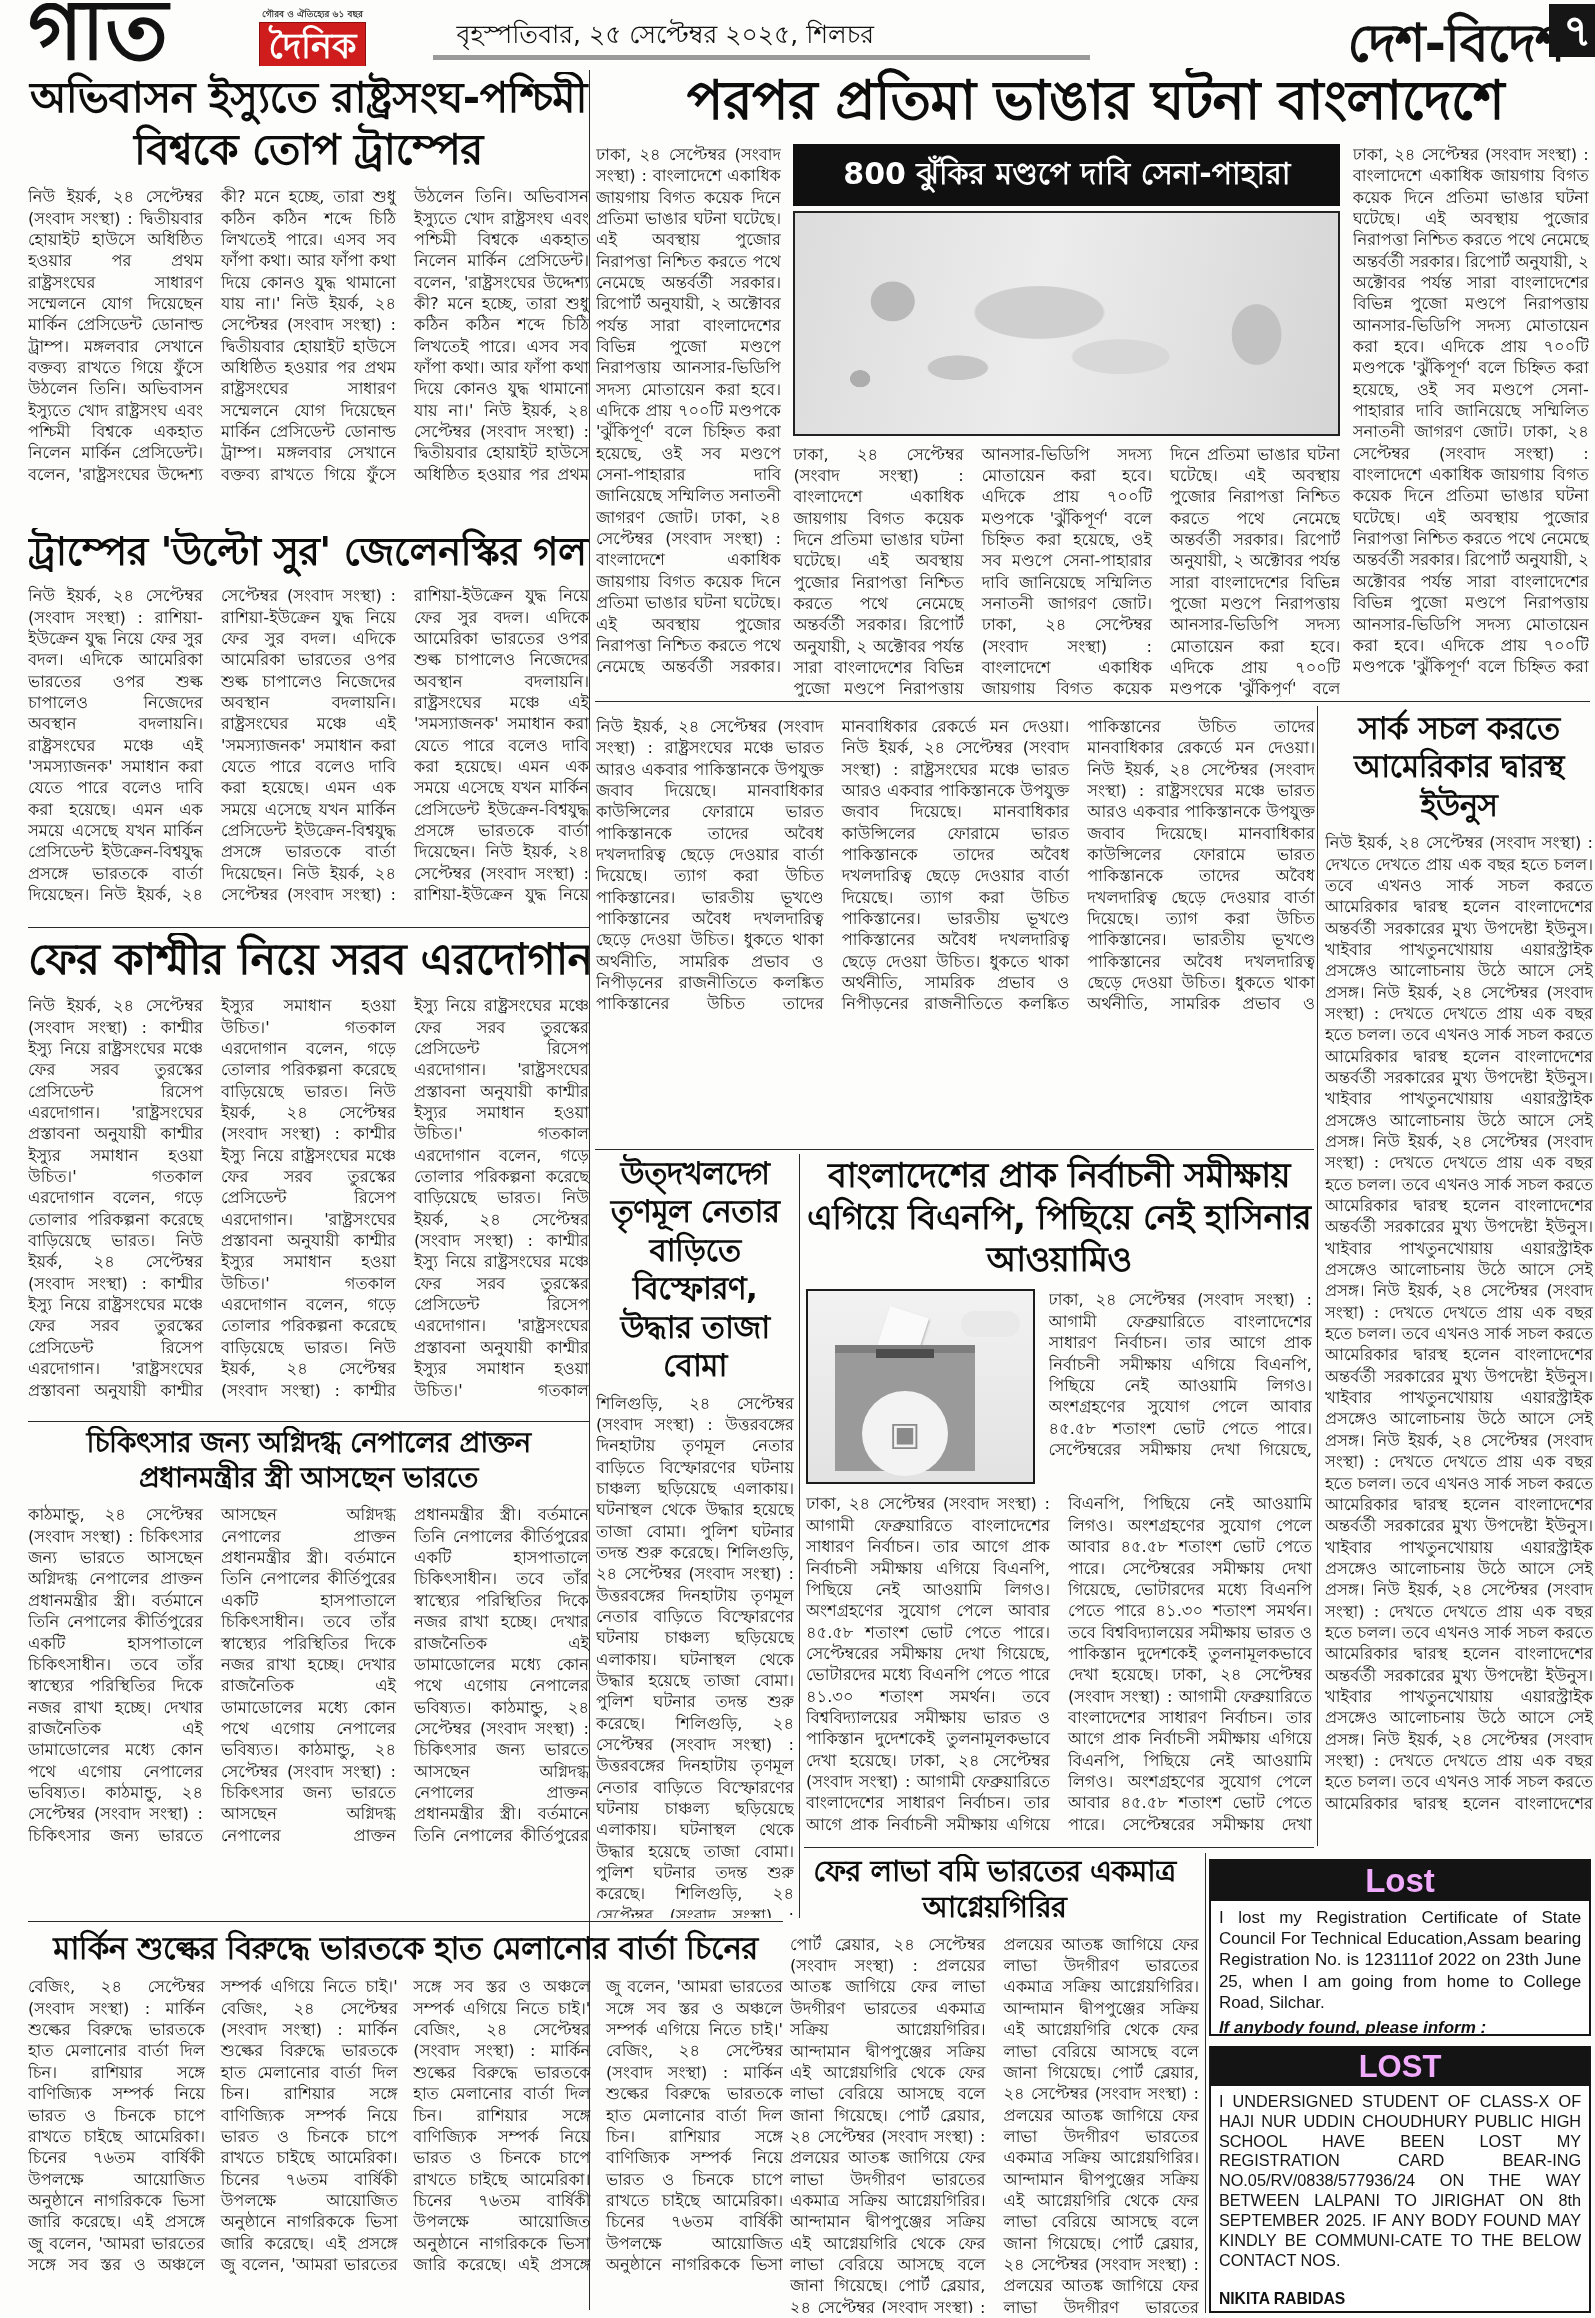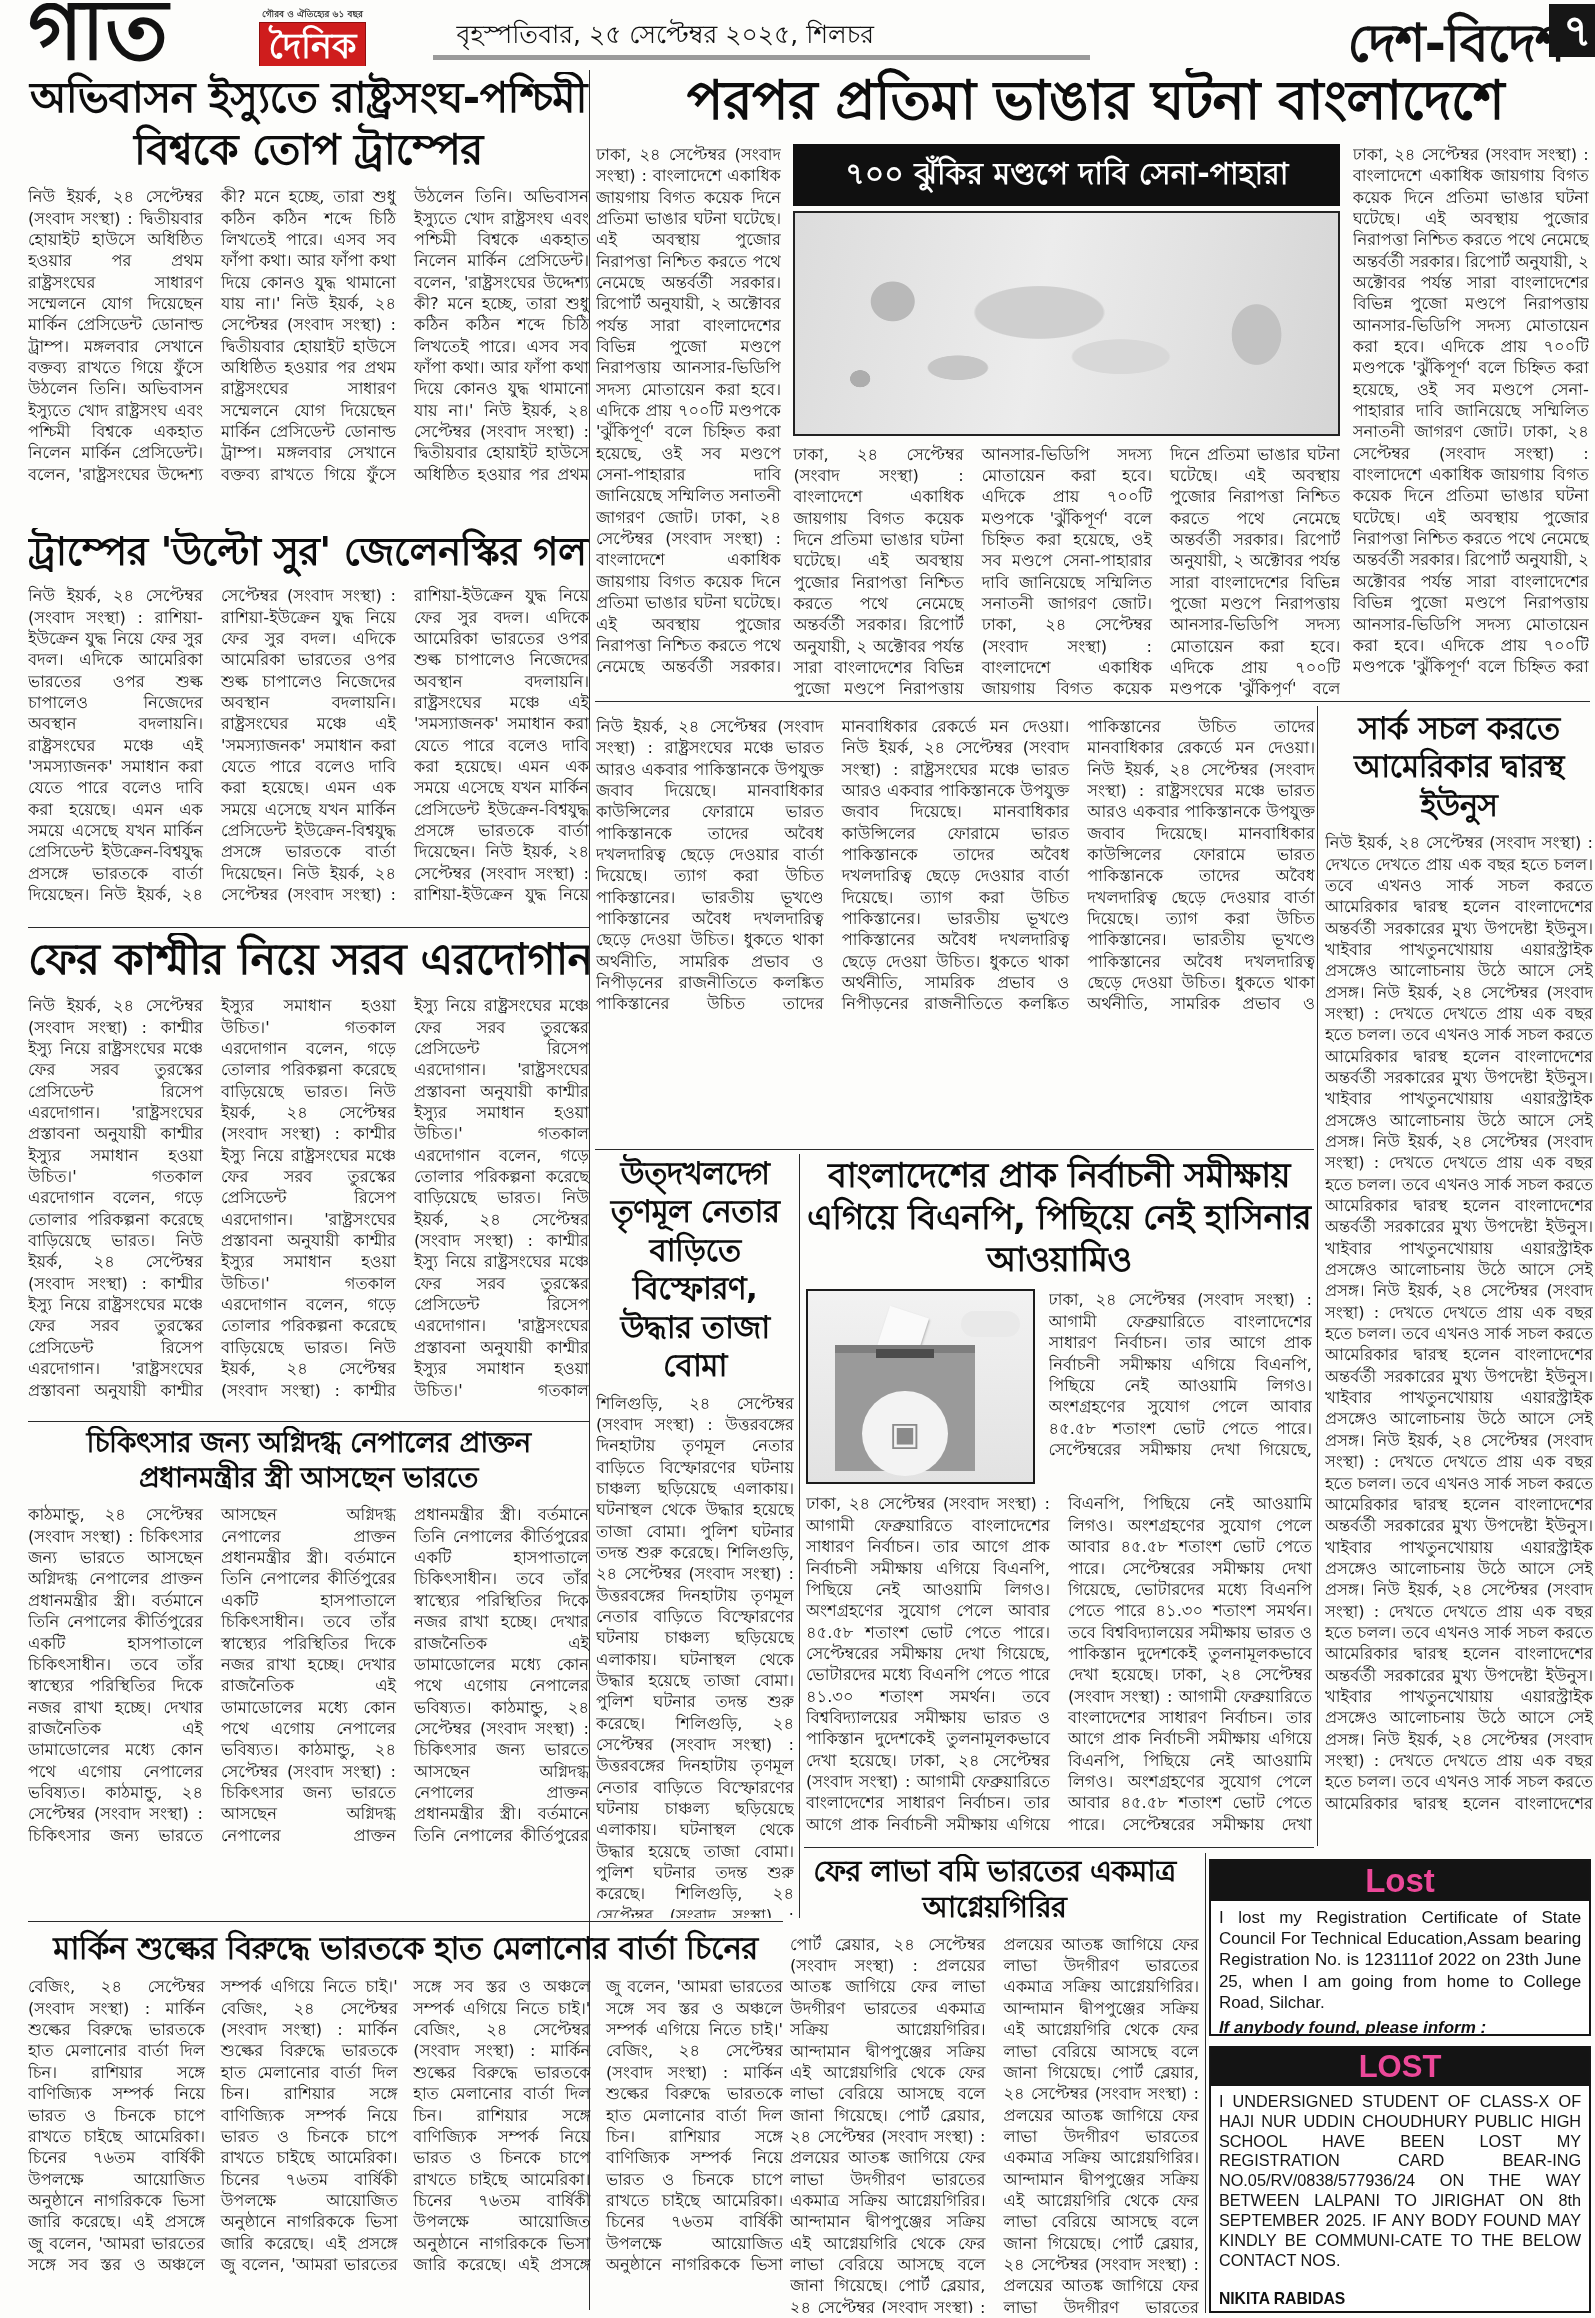--- a/index.html
+++ b/index.html
@@ -38,21 +38,21 @@
   .ballot .slot{position:absolute;left:30%;top:30%;width:26%;height:5%;background:#4c4c4c;}
   .ballot .paper{position:absolute;left:33%;top:10%;width:18%;height:24%;background:#fafafa;
                  transform:rotate(18deg);box-shadow:1.1px 1.1px 2.2px rgba(0,0,0,.25);}
   .ballot .hand{position:absolute;right:6%;top:10%;width:26%;height:14%;background:#e9e9e9;
                 border-radius:22.5px;}
   .ballot .emblem{position:absolute;left:24%;top:52%;width:38%;aspect-ratio:1;background:#f3f3f3;
                   border-radius:50%;display:flex;align-items:center;justify-content:center;
                   font-size:33px;color:#8a8a8a;}
   
   .lostbox{border:2.8px solid #151515;background:#fff;}
-  .lost-title{background:#141414;color:#ec4899;font-weight:bold;text-align:center;
+  .lost-title{background:#141414;color:#f0abfc;font-weight:bold;text-align:center;
               font-family:"Liberation Sans",sans-serif;}
   .lost-body{font-family:"Liberation Sans",sans-serif;text-align:justify;color:#151515;}
   .lost-inform{font-family:"Liberation Sans",sans-serif;font-weight:bold;font-style:italic;
                text-decoration:underline;}
   .lost-names{font-family:"Liberation Sans",sans-serif;font-weight:bold;line-height:1.35;}
   .grayrule{position:absolute;background:#9a9a9a;}
 </style>
 </head>
 <body>
 
@@ -85,21 +85,21 @@
   <div class="art" style="left:28px;top:72px;width:561px;height:450px;">
     <div class="hl" style="font-size:42px;">অভিবাসন ইস্যুতে রাষ্ট্রসংঘ-পশ্চিমী বিশ্বকে তোপ ট্রাম্পের</div>
     <div class="bodytxt" style="margin-top:10px;column-count:3;height:314px;">নিউ ইয়র্ক, ২৪ সেপ্টেম্বর (সংবাদ সংস্থা) : দ্বিতীয়বার হোয়াইট হাউসে অধিষ্ঠিত হওয়ার পর প্রথম রাষ্ট্রসংঘের সাধারণ সম্মেলনে যোগ দিয়েছেন মার্কিন প্রেসিডেন্ট ডোনাল্ড ট্রাম্প। মঙ্গলবার সেখানে বক্তব্য রাখতে গিয়ে ফুঁসে উঠলেন তিনি। অভিবাসন ইস্যুতে খোদ রাষ্ট্রসংঘ এবং পশ্চিমী বিশ্বকে একহাত নিলেন মার্কিন প্রেসিডেন্ট। বলেন, 'রাষ্ট্রসংঘের উদ্দেশ্য কী? মনে হচ্ছে, তারা শুধু কঠিন কঠিন শব্দে চিঠি লিখতেই পারে। এসব সব ফাঁপা কথা। আর ফাঁপা কথা দিয়ে কোনও যুদ্ধ থামানো যায় না।' নিউ ইয়র্ক, ২৪ সেপ্টেম্বর (সংবাদ সংস্থা) : দ্বিতীয়বার হোয়াইট হাউসে অধিষ্ঠিত হওয়ার পর প্রথম রাষ্ট্রসংঘের সাধারণ সম্মেলনে যোগ দিয়েছেন মার্কিন প্রেসিডেন্ট ডোনাল্ড ট্রাম্প। মঙ্গলবার সেখানে বক্তব্য রাখতে গিয়ে ফুঁসে উঠলেন তিনি। অভিবাসন ইস্যুতে খোদ রাষ্ট্রসংঘ এবং পশ্চিমী বিশ্বকে একহাত নিলেন মার্কিন প্রেসিডেন্ট। বলেন, 'রাষ্ট্রসংঘের উদ্দেশ্য কী? মনে হচ্ছে, তারা শুধু কঠিন কঠিন শব্দে চিঠি লিখতেই পারে। এসব সব ফাঁপা কথা। আর ফাঁপা কথা দিয়ে কোনও যুদ্ধ থামানো যায় না।' নিউ ইয়র্ক, ২৪ সেপ্টেম্বর (সংবাদ সংস্থা) : দ্বিতীয়বার হোয়াইট হাউসে অধিষ্ঠিত হওয়ার পর প্রথম রাষ্ট্রসংঘের সাধারণ সম্মেলনে যোগ দিয়েছেন মার্কিন প্রেসিডেন্ট ডোনাল্ড ট্রাম্প। মঙ্গলবার সেখানে বক্তব্য রাখতে গিয়ে ফুঁসে উঠলেন তিনি। অভিবাসন ইস্যুতে খোদ রাষ্ট্রসংঘ এবং পশ্চিমী বিশ্বকে একহাত নিলেন মার্কিন প্রেসিডেন্ট। বলেন, 'রাষ্ট্রসংঘের উদ্দেশ্য কী? মনে হচ্ছে, তারা শুধু কঠিন কঠিন শব্দে চিঠি লিখতেই পারে। এসব সব ফাঁপা কথা। আর ফাঁপা কথা দিয়ে কোনও যুদ্ধ থামানো যায় না।'</div>
   </div>
 
   <div class="art" style="left:596px;top:68px;width:999px;height:629px;">
     <div class="hl" style="font-size:54px;">পরপর প্রতিমা ভাঙার ঘটনা বাংলাদেশে</div>
     <div style="display:flex;gap:12.4px;margin-top:9px;">
       <div class="bodytxt" style="width:185px;column-count:1;height:545px;">ঢাকা, ২৪ সেপ্টেম্বর (সংবাদ সংস্থা) : বাংলাদেশে একাধিক জায়গায় বিগত কয়েক দিনে প্রতিমা ভাঙার ঘটনা ঘটেছে। এই অবস্থায় পুজোর নিরাপত্তা নিশ্চিত করতে পথে নেমেছে অন্তর্বর্তী সরকার। রিপোর্ট অনুযায়ী, ২ অক্টোবর পর্যন্ত সারা বাংলাদেশের বিভিন্ন পুজো মণ্ডপে নিরাপত্তায় আনসার-ভিডিপি সদস্য মোতায়েন করা হবে। এদিকে প্রায় ৭০০টি মণ্ডপকে 'ঝুঁকিপূর্ণ' বলে চিহ্নিত করা হয়েছে, ওই সব মণ্ডপে সেনা-পাহারার দাবি জানিয়েছে সম্মিলিত সনাতনী জাগরণ জোট। ঢাকা, ২৪ সেপ্টেম্বর (সংবাদ সংস্থা) : বাংলাদেশে একাধিক জায়গায় বিগত কয়েক দিনে প্রতিমা ভাঙার ঘটনা ঘটেছে। এই অবস্থায় পুজোর নিরাপত্তা নিশ্চিত করতে পথে নেমেছে অন্তর্বর্তী সরকার। রিপোর্ট অনুযায়ী, ২ অক্টোবর পর্যন্ত সারা বাংলাদেশের বিভিন্ন পুজো মণ্ডপে নিরাপত্তায় আনসার-ভিডিপি সদস্য মোতায়েন করা হবে। এদিকে প্রায় ৭০০টি মণ্ডপকে 'ঝুঁকিপূর্ণ' বলে চিহ্নিত করা হয়েছে, ওই সব মণ্ডপে সেনা-পাহারার দাবি জানিয়েছে সম্মিলিত সনাতনী জাগরণ জোট।</div>
       <div style="width:547px;">
-        <div class="banner" style="font-size:30px;padding:5.6px 3.4px;">৭০০ ঝুঁকির মণ্ডপে দাবি সেনা-পাহারা</div>
+        <div class="banner" style="font-size:30px;padding:5.6px 3.4px;">800 ঝুঁকির মণ্ডপে দাবি সেনা-পাহারা</div>
         <div class="photo" style="width:100%;height:225px;margin-top:4.5px;box-sizing:border-box;"></div>
         <div class="bodytxt" style="margin-top:7.9px;column-count:3;height:258px;">ঢাকা, ২৪ সেপ্টেম্বর (সংবাদ সংস্থা) : বাংলাদেশে একাধিক জায়গায় বিগত কয়েক দিনে প্রতিমা ভাঙার ঘটনা ঘটেছে। এই অবস্থায় পুজোর নিরাপত্তা নিশ্চিত করতে পথে নেমেছে অন্তর্বর্তী সরকার। রিপোর্ট অনুযায়ী, ২ অক্টোবর পর্যন্ত সারা বাংলাদেশের বিভিন্ন পুজো মণ্ডপে নিরাপত্তায় আনসার-ভিডিপি সদস্য মোতায়েন করা হবে। এদিকে প্রায় ৭০০টি মণ্ডপকে 'ঝুঁকিপূর্ণ' বলে চিহ্নিত করা হয়েছে, ওই সব মণ্ডপে সেনা-পাহারার দাবি জানিয়েছে সম্মিলিত সনাতনী জাগরণ জোট। ঢাকা, ২৪ সেপ্টেম্বর (সংবাদ সংস্থা) : বাংলাদেশে একাধিক জায়গায় বিগত কয়েক দিনে প্রতিমা ভাঙার ঘটনা ঘটেছে। এই অবস্থায় পুজোর নিরাপত্তা নিশ্চিত করতে পথে নেমেছে অন্তর্বর্তী সরকার। রিপোর্ট অনুযায়ী, ২ অক্টোবর পর্যন্ত সারা বাংলাদেশের বিভিন্ন পুজো মণ্ডপে নিরাপত্তায় আনসার-ভিডিপি সদস্য মোতায়েন করা হবে। এদিকে প্রায় ৭০০টি মণ্ডপকে 'ঝুঁকিপূর্ণ' বলে চিহ্নিত করা হয়েছে, ওই সব মণ্ডপে সেনা-পাহারার দাবি জানিয়েছে সম্মিলিত সনাতনী জাগরণ জোট।</div>
       </div>
       <div class="bodytxt" style="width:236px;column-count:1;height:545px;">ঢাকা, ২৪ সেপ্টেম্বর (সংবাদ সংস্থা) : বাংলাদেশে একাধিক জায়গায় বিগত কয়েক দিনে প্রতিমা ভাঙার ঘটনা ঘটেছে। এই অবস্থায় পুজোর নিরাপত্তা নিশ্চিত করতে পথে নেমেছে অন্তর্বর্তী সরকার। রিপোর্ট অনুযায়ী, ২ অক্টোবর পর্যন্ত সারা বাংলাদেশের বিভিন্ন পুজো মণ্ডপে নিরাপত্তায় আনসার-ভিডিপি সদস্য মোতায়েন করা হবে। এদিকে প্রায় ৭০০টি মণ্ডপকে 'ঝুঁকিপূর্ণ' বলে চিহ্নিত করা হয়েছে, ওই সব মণ্ডপে সেনা-পাহারার দাবি জানিয়েছে সম্মিলিত সনাতনী জাগরণ জোট। ঢাকা, ২৪ সেপ্টেম্বর (সংবাদ সংস্থা) : বাংলাদেশে একাধিক জায়গায় বিগত কয়েক দিনে প্রতিমা ভাঙার ঘটনা ঘটেছে। এই অবস্থায় পুজোর নিরাপত্তা নিশ্চিত করতে পথে নেমেছে অন্তর্বর্তী সরকার। রিপোর্ট অনুযায়ী, ২ অক্টোবর পর্যন্ত সারা বাংলাদেশের বিভিন্ন পুজো মণ্ডপে নিরাপত্তায় আনসার-ভিডিপি সদস্য মোতায়েন করা হবে। এদিকে প্রায় ৭০০টি মণ্ডপকে 'ঝুঁকিপূর্ণ' বলে চিহ্নিত করা হয়েছে, ওই সব মণ্ডপে সেনা-পাহারার দাবি জানিয়েছে সম্মিলিত সনাতনী জাগরণ জোট।</div>
     </div>
   </div>
 
   <div class="art" style="left:28px;top:528px;width:561px;height:396px;">
     <div class="hl" style="font-size:39px;white-space:nowrap;">ট্রাম্পের 'উল্টো সুর' জেলেনস্কির গলায়</div>
     <div class="bodytxt" style="margin-top:9px;column-count:3;height:326px;">নিউ ইয়র্ক, ২৪ সেপ্টেম্বর (সংবাদ সংস্থা) : রাশিয়া-ইউক্রেন যুদ্ধ নিয়ে ফের সুর বদল। এদিকে আমেরিকা ভারতের ওপর শুল্ক চাপালেও নিজেদের অবস্থান বদলায়নি। রাষ্ট্রসংঘের মঞ্চে এই 'সমস্যাজনক' সমাধান করা যেতে পারে বলেও দাবি করা হয়েছে। এমন এক সময়ে এসেছে যখন মার্কিন প্রেসিডেন্ট ইউক্রেন-বিশ্বযুদ্ধ প্রসঙ্গে ভারতকে বার্তা দিয়েছেন। নিউ ইয়র্ক, ২৪ সেপ্টেম্বর (সংবাদ সংস্থা) : রাশিয়া-ইউক্রেন যুদ্ধ নিয়ে ফের সুর বদল। এদিকে আমেরিকা ভারতের ওপর শুল্ক চাপালেও নিজেদের অবস্থান বদলায়নি। রাষ্ট্রসংঘের মঞ্চে এই 'সমস্যাজনক' সমাধান করা যেতে পারে বলেও দাবি করা হয়েছে। এমন এক সময়ে এসেছে যখন মার্কিন প্রেসিডেন্ট ইউক্রেন-বিশ্বযুদ্ধ প্রসঙ্গে ভারতকে বার্তা দিয়েছেন। নিউ ইয়র্ক, ২৪ সেপ্টেম্বর (সংবাদ সংস্থা) : রাশিয়া-ইউক্রেন যুদ্ধ নিয়ে ফের সুর বদল। এদিকে আমেরিকা ভারতের ওপর শুল্ক চাপালেও নিজেদের অবস্থান বদলায়নি। রাষ্ট্রসংঘের মঞ্চে এই 'সমস্যাজনক' সমাধান করা যেতে পারে বলেও দাবি করা হয়েছে। এমন এক সময়ে এসেছে যখন মার্কিন প্রেসিডেন্ট ইউক্রেন-বিশ্বযুদ্ধ প্রসঙ্গে ভারতকে বার্তা দিয়েছেন। নিউ ইয়র্ক, ২৪ সেপ্টেম্বর (সংবাদ সংস্থা) : রাশিয়া-ইউক্রেন যুদ্ধ নিয়ে ফের সুর বদল। এদিকে আমেরিকা ভারতের ওপর শুল্ক চাপালেও নিজেদের অবস্থান বদলায়নি। রাষ্ট্রসংঘের মঞ্চে এই 'সমস্যাজনক' সমাধান করা যেতে পারে বলেও দাবি করা হয়েছে। এমন এক সময়ে এসেছে যখন মার্কিন প্রেসিডেন্ট ইউক্রেন-বিশ্বযুদ্ধ প্রসঙ্গে ভারতকে বার্তা দিয়েছেন। নিউ ইয়র্ক, ২৪ সেপ্টেম্বর (সংবাদ সংস্থা) : রাশিয়া-ইউক্রেন যুদ্ধ নিয়ে ফের সুর বদল। এদিকে আমেরিকা ভারতের ওপর শুল্ক চাপালেও নিজেদের অবস্থান বদলায়নি। রাষ্ট্রসংঘের মঞ্চে এই 'সমস্যাজনক' সমাধান করা যেতে পারে বলেও দাবি করা হয়েছে। এমন এক সময়ে এসেছে যখন মার্কিন প্রেসিডেন্ট ইউক্রেন-বিশ্বযুদ্ধ প্রসঙ্গে ভারতকে বার্তা দিয়েছেন।</div>

